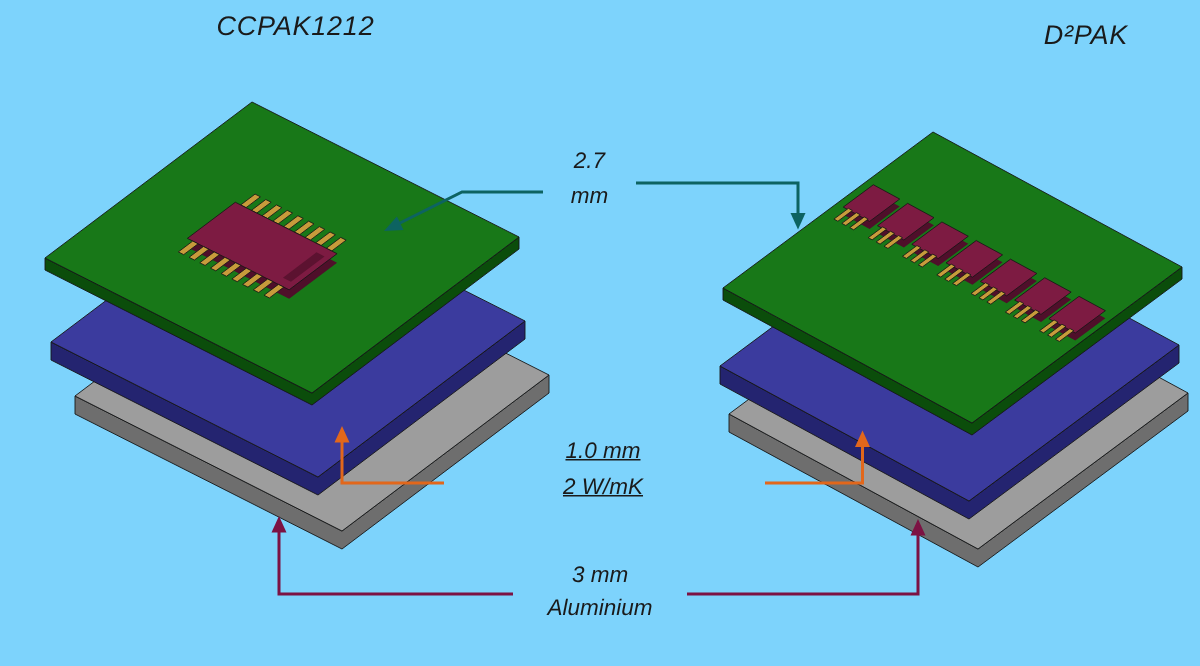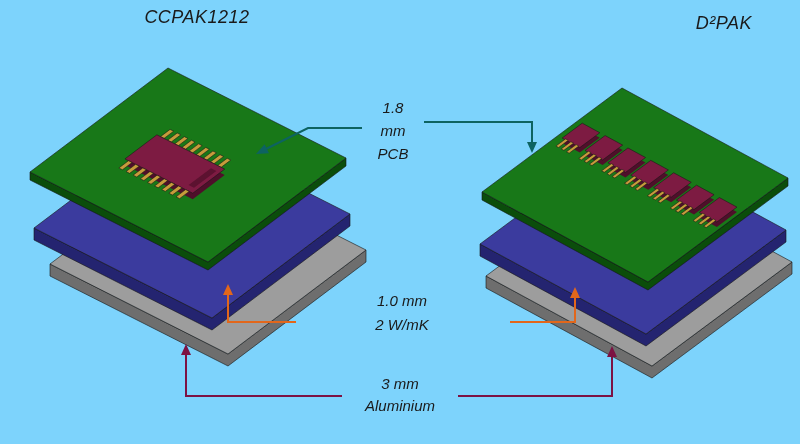--- a/index.html
+++ b/index.html
@@ -173,26 +173,25 @@
       <polygon points="186,344 181,355 191,355"></polygon>
       <polygon points="612,346 607,357 617,357"></polygon>
     </g>
   </svg>
 
   <div class="label title" style="left:97px; top:7px; width:200px;">CCPAK1212</div>
 
   <div class="label title" style="left:552px; top:13px; width:200px;text-align:right;">D²PAK</div>
 
   <div class="label anno" style="left:343px; top:96px; width:100px; line-height:23px;">
-    <div>1.8</div>
+    <div>2.7</div>
     <div>mm</div>
-    <div>PCB</div>
   </div>
 
-  <div class="label anno" style="left:247px; top:289px; width:310px; line-height:24px;">
+  <div class="label anno" style="left:247px; top:289px; width:310px; line-height:24px;text-decoration:underline;">
     <div>1.0 mm</div>
     <div>2 W/mK</div>
   </div>
 
   <div class="label anno" style="left:300px; top:373px; width:200px; line-height:22px;">
     <div>3 mm</div>
     <div>Aluminium</div>
   </div>
 
 </div>

